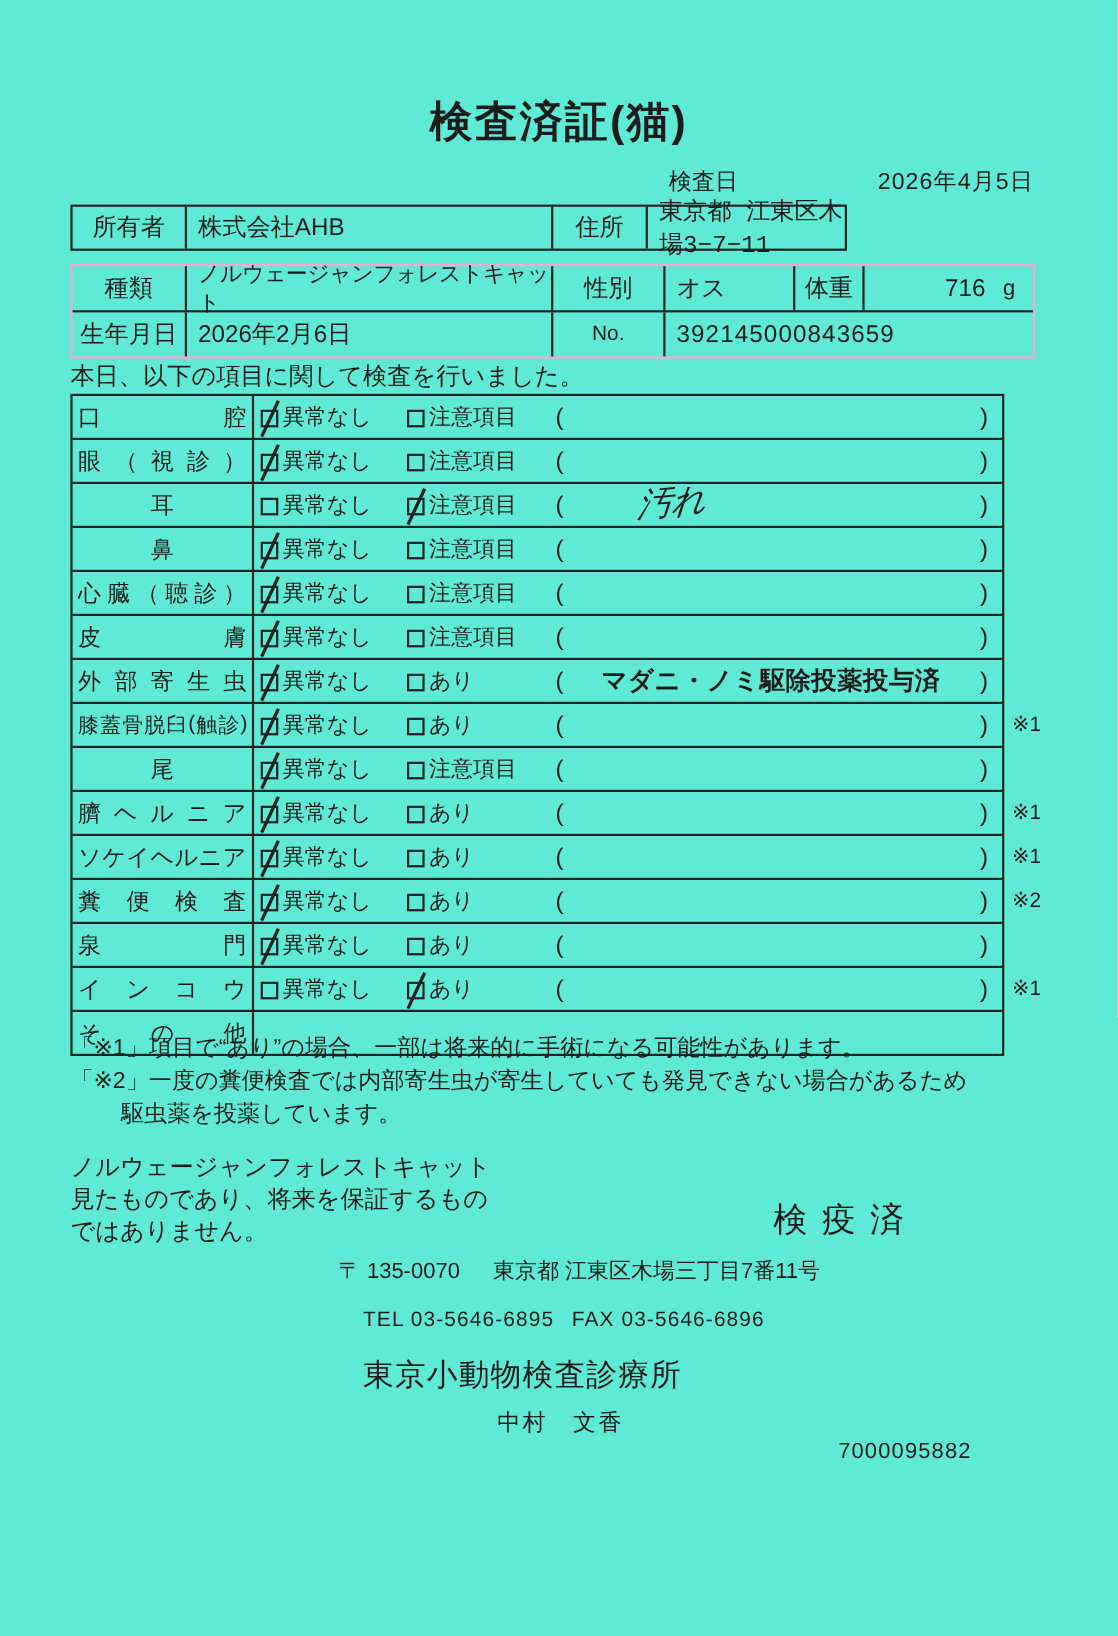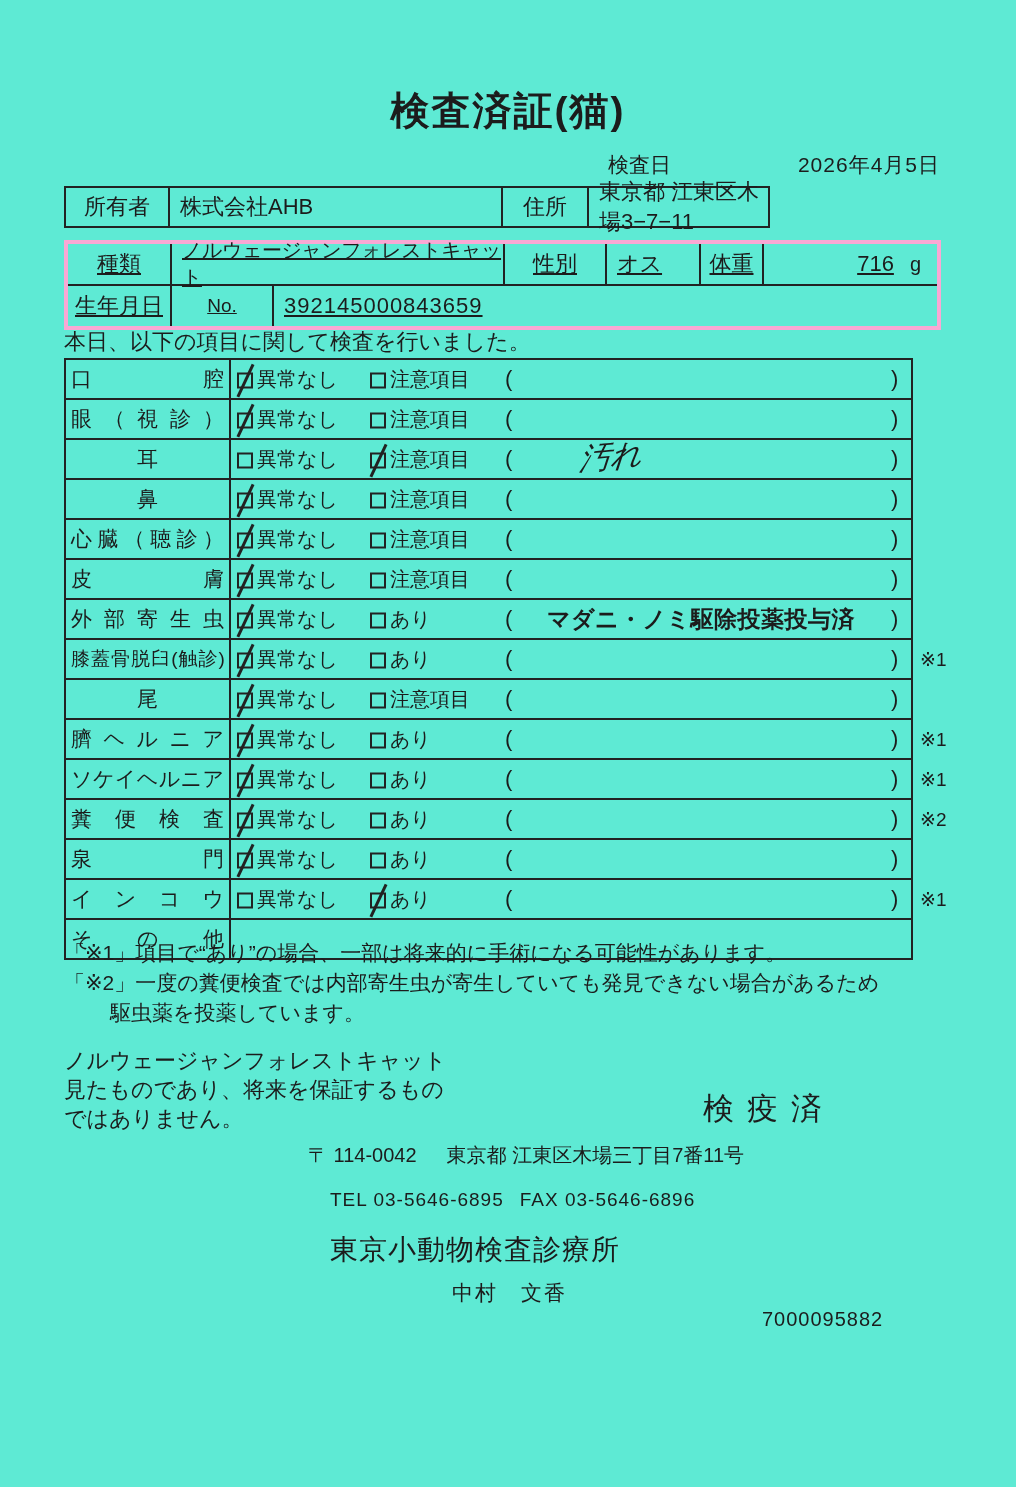--- a/index.html
+++ b/index.html
@@ -33,35 +33,34 @@
     font-size: 22px;
   }
   .cell { display: flex; align-items: center; box-sizing: border-box; }
   .cell.lbl { justify-content: center; }
   .cell.val { padding-left: 10px; }
   .bl { border-left: 2px solid #222; }
 
   .owner-table .c1 { width: 102px; }
   .owner-table .c2 { width: 333px; }
   .owner-table .c3 { width: 86px; }
-  .owner-table .c4 { flex: 1; }
+  .owner-table .c4 { flex: 1; font-family: Liberation Mono, monospace; }
 
   
   .pet-table {
     top: 240px; left: 64px; width: 877px;
-    border: 4px solid #f9a8d4; box-sizing: border-box;
+    border: 2px solid #f9a8d4; box-sizing: border-box;
     font-size: 22px;
-    text-decoration: underline;
   }
   .pet-row { display: flex; height: 40px; }
   .pet-row.r2 { border-top: 2px solid #222; }
   .pet-table .c1 { width: 102px; }
   .pet-table .c2 { width: 333px; }
   .pet-table .c3 { width: 102px; }
-  .pet-table .c4 { width: 94px; }
+  .pet-table .c4 { width: 118px; }
   .pet-table .c5 { width: 63px; }
   .pet-table .c6 { flex: 1; }
   .pet-type { font-size: 20px; letter-spacing: -0.5px; }
   .weight-cell { justify-content: flex-end; padding-right: 16px; }
   .weight-unit { margin-left: 16px; font-size: 20px; }
   .no-label { font-size: 19px; }
   .no-value { letter-spacing: 1px; }
 
   
   .intro { top: 327px; left: 64px; font-size: 22px; font-family: Liberation Mono, monospace; }
@@ -157,20 +156,21 @@
       <div class="cell lbl c3 bl">性別</div>
       <div class="cell val c4 bl">オス</div>
       <div class="cell lbl c5 bl">体重</div>
       <div class="cell val c6 bl weight-cell">
         <span>716</span>
         <span class="weight-unit">g</span>
       </div>
     </div>
     <div class="pet-row r2">
       <div class="cell lbl c1">生年月日</div>
+      <div class="cell val c2 bl">2026年2月6日</div>
       <div class="cell lbl c3 bl no-label">No.</div>
       <div class="cell val c6 bl no-value">392145000843659</div>
     </div>
   </div>
 
   <div class="abs intro">本日、以下の項目に関して検査を行いました。</div>
 
   <div class="abs check-table">
     <div>
         <div class="check-row">
@@ -477,21 +477,21 @@
 
   <div class="abs disclaimer">
     <div>ノルウェージャンフォレストキャット</div>
     <div>見たものであり、将来を保証するもの</div>
     <div>ではありません。</div>
   </div>
 
   <div class="abs stamp">検疫済</div>
 
   <div class="abs postal-line">
-    <span>〒 114-0042</span><span class="gap"></span><span>東京都 江東区木場三丁目7番11号</span>
+    <span>〒 135-0070</span><span class="gap"></span><span>東京都 江東区木場三丁目7番11号</span>
   </div>
 
   <div class="abs tel-line">
     <span>TEL 03-5646-6895</span><span class="gap"></span><span>FAX 03-5646-6896</span>
   </div>
 
   <div class="abs clinic-name">東京小動物検査診療所</div>
   <div class="abs vet-name">中村　文香</div>
   <div class="abs serial">7000095882</div>
 

